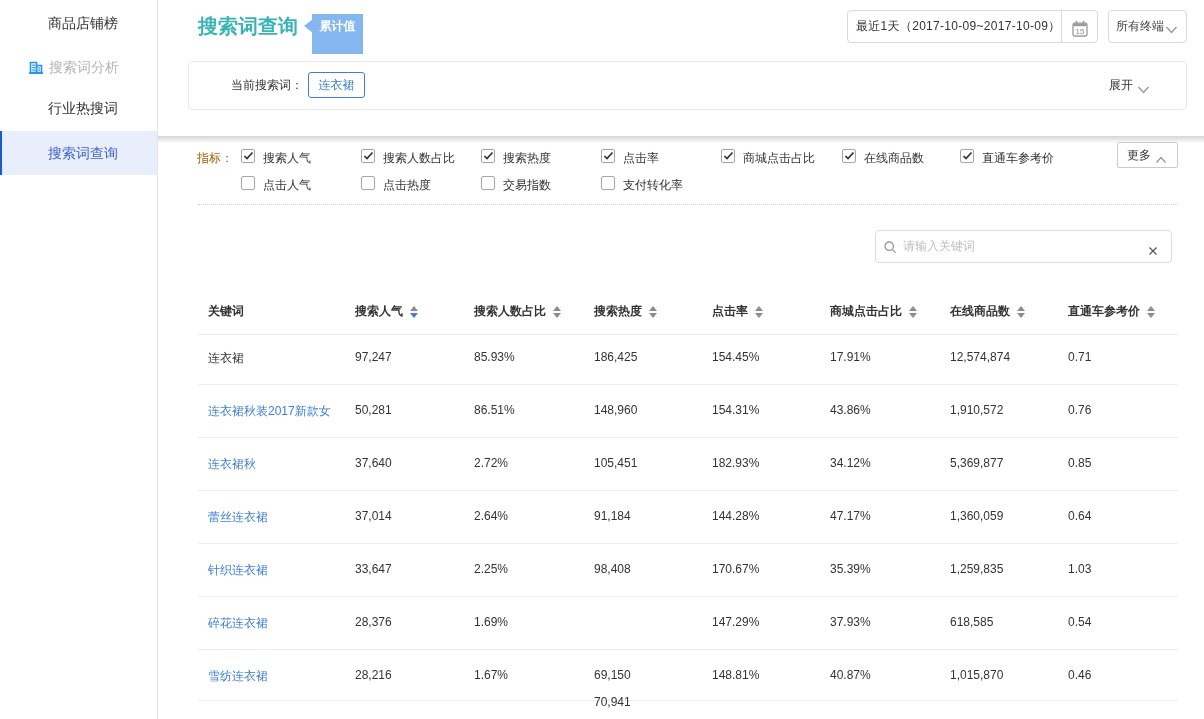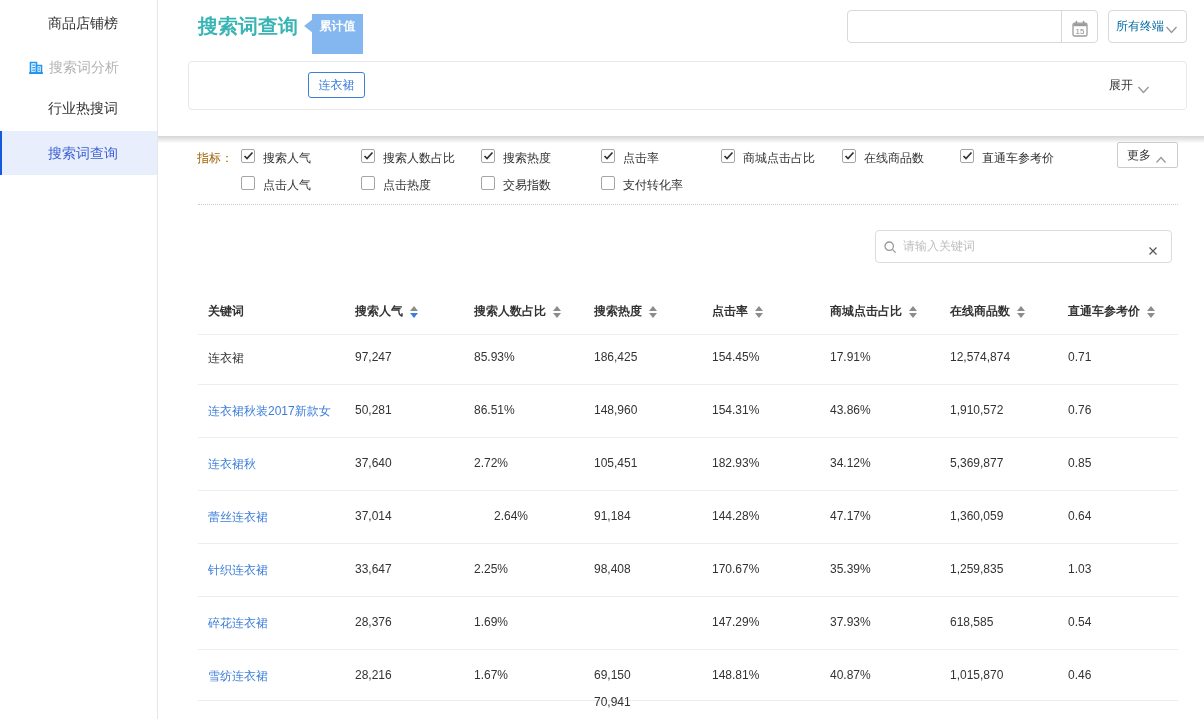--- a/index.html
+++ b/index.html
@@ -31,35 +31,37 @@
   <div class="abs menu" style="left:48px;top:100px;">行业热搜词</div>
   <div class="abs" style="left:0;top:131px;width:157px;height:44px;background:#e8eefb;"></div>
   <div class="abs" style="left:0;top:131px;width:2px;height:44px;background:#1659dd;"></div>
   <div class="abs menu" style="left:48px;top:145px;color:#3c62d9;">搜索词查询</div>
 
   <div class="abs" style="left:198px;top:13px;font-size:20px;font-weight:bold;color:#39b4b4;">搜索词查询</div>
   <div class="abs" style="left:304px;top:19px;width:0;height:0;border-top:7px solid transparent;border-bottom:7px solid transparent;border-right:9px solid #84b7ef;"></div>
   <div class="abs" style="left:312px;top:14px;width:51px;height:40px;background:#84b7ef;color:#fff;font-size:12px;font-weight:bold;text-align:center;line-height:24px;">累计值</div>
 
   <div class="abs" style="left:847px;top:10px;width:251px;height:33px;border:1px solid #d9d9d9;border-radius:4px;"></div>
+  <div class="abs" style="left:856px;top:10px;height:33px;line-height:33px;font-size:12px;letter-spacing:0.3px;color:#333;">最近1天（2017-10-09~2017-10-09）</div>
   <div class="abs" style="left:1061px;top:11px;width:1px;height:31px;background:#d9d9d9;"></div>
   <div class="abs" style="left:1072px;top:20px;"><svg width="16" height="17" viewBox="0 0 16 17">
         <rect x="1" y="3.2" width="14" height="12.8" rx="1.6" fill="none" stroke="#9b9b9b" stroke-width="1.3"></rect>
         <path d="M1.4 3.6 h13.2 v2.6 h-13.2 z" fill="#9b9b9b"></path>
         <rect x="3.6" y="0.8" width="1.7" height="3.2" rx="0.85" fill="#9b9b9b"></rect>
         <rect x="10.7" y="0.8" width="1.7" height="3.2" rx="0.85" fill="#9b9b9b"></rect>
         <text x="8" y="13.6" font-size="8" fill="#8c8c8c" text-anchor="middle" font-family="Liberation Sans">15</text>
       </svg></div>
   <div class="abs" style="left:1108px;top:10px;width:79px;height:33px;border:1px solid #d9d9d9;border-radius:4px;"></div>
-  <div class="abs" style="left:1116px;top:10px;height:50px;line-height:33px;font-size:12px;color:#0369a1;">所有终端</div>
+  <div class="abs" style="left:1116px;top:10px;height:50px;line-height:33px;font-size:12px;color:#404040;">所有终端</div>
   <div class="abs" style="left:1165px;top:21px;"><svg width="13" height="10" viewBox="0 0 13 10">
         <polyline points="1.5,2 6.5,7.5 11.5,2" fill="none" stroke="#999" stroke-width="1.4"></polyline>
       </svg></div>
 
   <div class="abs" style="left:188px;top:61px;width:999px;height:49px;border:1px solid #e8e8e8;border-radius:4px;"></div>
+  <div class="abs" style="left:231px;top:61px;height:49px;line-height:49px;font-size:12px;color:#333;">当前搜索词：</div>
   <div class="abs" style="left:308px;top:72px;width:57px;height:26px;border:1px solid #3d7edb;border-radius:3px;color:#3d7edb;font-size:12px;text-align:center;line-height:24px;">连衣裙</div>
   <div class="abs" style="left:1109px;top:61px;height:49px;line-height:49px;font-size:12px;color:#333;">展开</div>
   <div class="abs" style="left:1137px;top:81px;"><svg width="13" height="10" viewBox="0 0 13 10">
         <polyline points="1.5,2 6.5,7.5 11.5,2" fill="none" stroke="#999" stroke-width="1.4"></polyline>
       </svg></div>
 
   <div class="abs" style="left:158px;top:136px;width:1046px;height:7px;background:linear-gradient(#d5d5d5,#fdfdfd);"></div>
 
   <div class="abs" style="left:197px;top:150px;font-size:12px;color:#a16207;">指标：</div>
 <div class="abs cb" style="left:241px;top:149px;">
@@ -193,21 +195,21 @@
 <div class="abs link" style="left:208px;top:456px;">连衣裙秋</div>
 <div class="abs td" style="left:355px;top:456px;">37,640</div>
 <div class="abs td" style="left:474px;top:456px;">2.72%</div>
 <div class="abs td" style="left:594px;top:456px;">105,451</div>
 <div class="abs td" style="left:712px;top:456px;">182.93%</div>
 <div class="abs td" style="left:830px;top:456px;">34.12%</div>
 <div class="abs td" style="left:950px;top:456px;">5,369,877</div>
 <div class="abs td" style="left:1068px;top:456px;">0.85</div>
 <div class="abs link" style="left:208px;top:509px;">蕾丝连衣裙</div>
 <div class="abs td" style="left:355px;top:509px;">37,014</div>
-<div class="abs td" style="left:474px;top:509px;margin-left:20px;">2.64%</div>
+<div class="abs td" style="left:474px;top:509px;">2.64%</div>
 <div class="abs td" style="left:594px;top:509px;">91,184</div>
 <div class="abs td" style="left:712px;top:509px;">144.28%</div>
 <div class="abs td" style="left:830px;top:509px;">47.17%</div>
 <div class="abs td" style="left:950px;top:509px;">1,360,059</div>
 <div class="abs td" style="left:1068px;top:509px;">0.64</div>
 <div class="abs link" style="left:208px;top:562px;">针织连衣裙</div>
 <div class="abs td" style="left:355px;top:562px;">33,647</div>
 <div class="abs td" style="left:474px;top:562px;">2.25%</div>
 <div class="abs td" style="left:594px;top:562px;">98,408</div>
 <div class="abs td" style="left:712px;top:562px;">170.67%</div>

